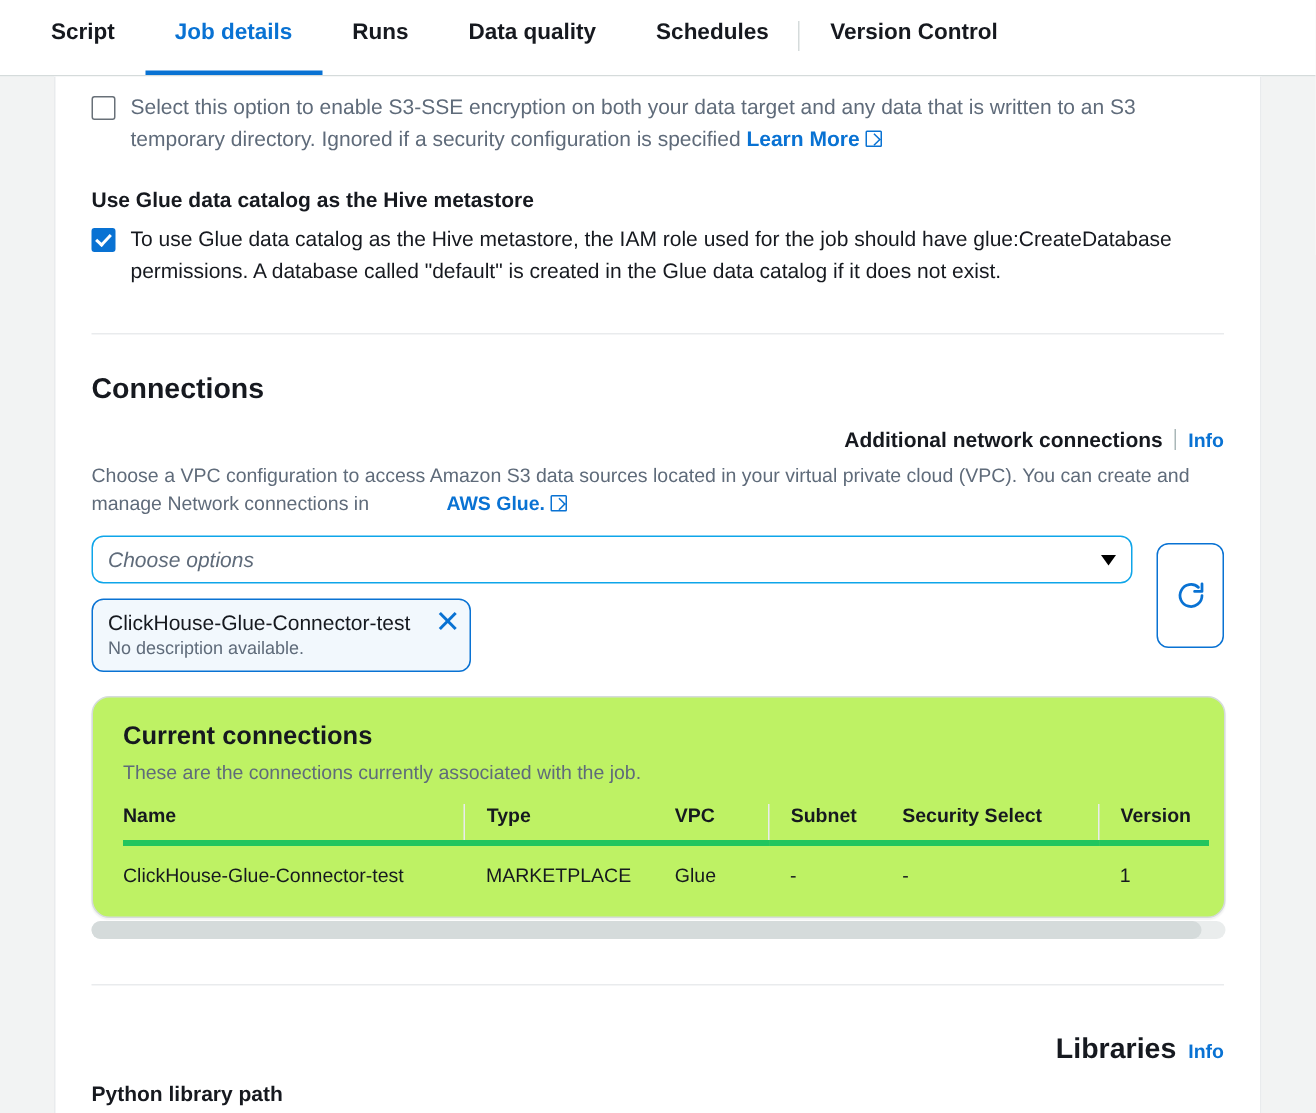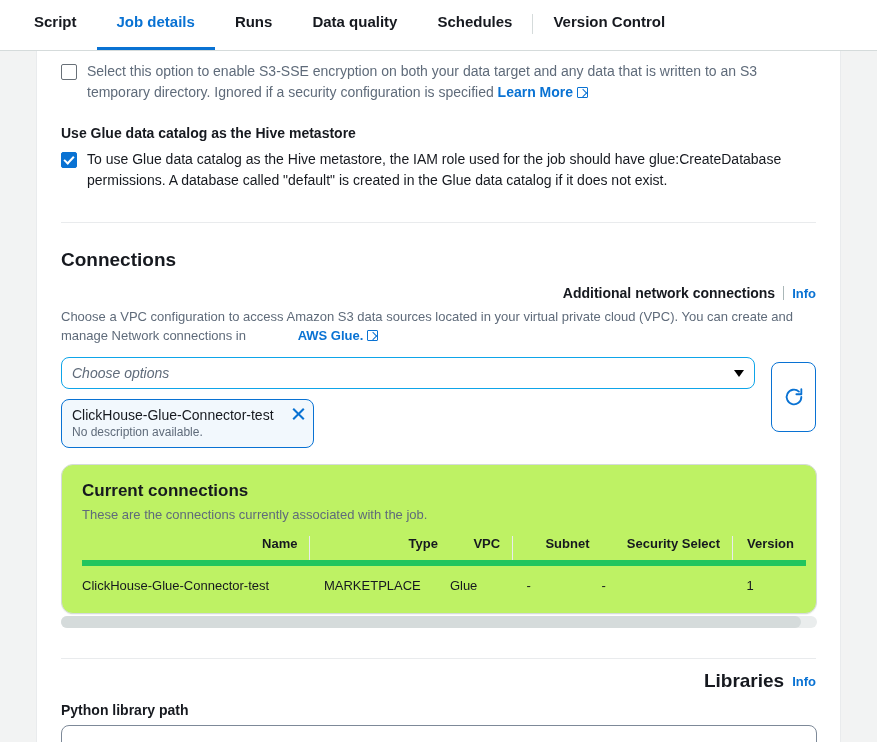--- a/index.html
+++ b/index.html
@@ -291,26 +291,26 @@
     font-size: 13px;
     color: #5f6b7a;
     margin: 0 0 14px 0;
   }
   table.conn {
     width: 100%;
     border-collapse: collapse;
     font-size: 13px;
   }
   table.conn th {
-    text-align: right;
+    text-align: left;
     font-size: 13px;
     font-weight: bold;
     color: #16191f;
     padding: 0 12px 9px 0;
-    border-bottom: 6px solid #22c55e;
+    border-bottom: 4px solid #22c55e;
     white-space: nowrap;
   }
   table.conn th.sep {
     border-right: 1px solid #e9ebed;
   }
   table.conn td {
     padding: 12px 12px 10px 0;
     color: #16191f;
     font-size: 13px;
     white-space: nowrap;
@@ -448,21 +448,21 @@
           </tbody>
         </table>
       </div>
       <div class="scrollbar">
         <div class="thumb"></div>
       </div>
 
       <hr class="divider" style="margin-top:30px;">
 
       
-      <div class="label-row" style="margin-top:11px;">
+      <div class="label-row" style="margin-top:32px;">
         <span class="sect-title">Libraries</span>
         <a class="info-link" href="#">Info</a>
       </div>
       <div class="sub-head" style="margin-top:10px;">Python library path</div>
       <input class="text-input" style="margin-top: 7px;" type="text" value="">
 
     </div>
   </div>
 </div>
 

